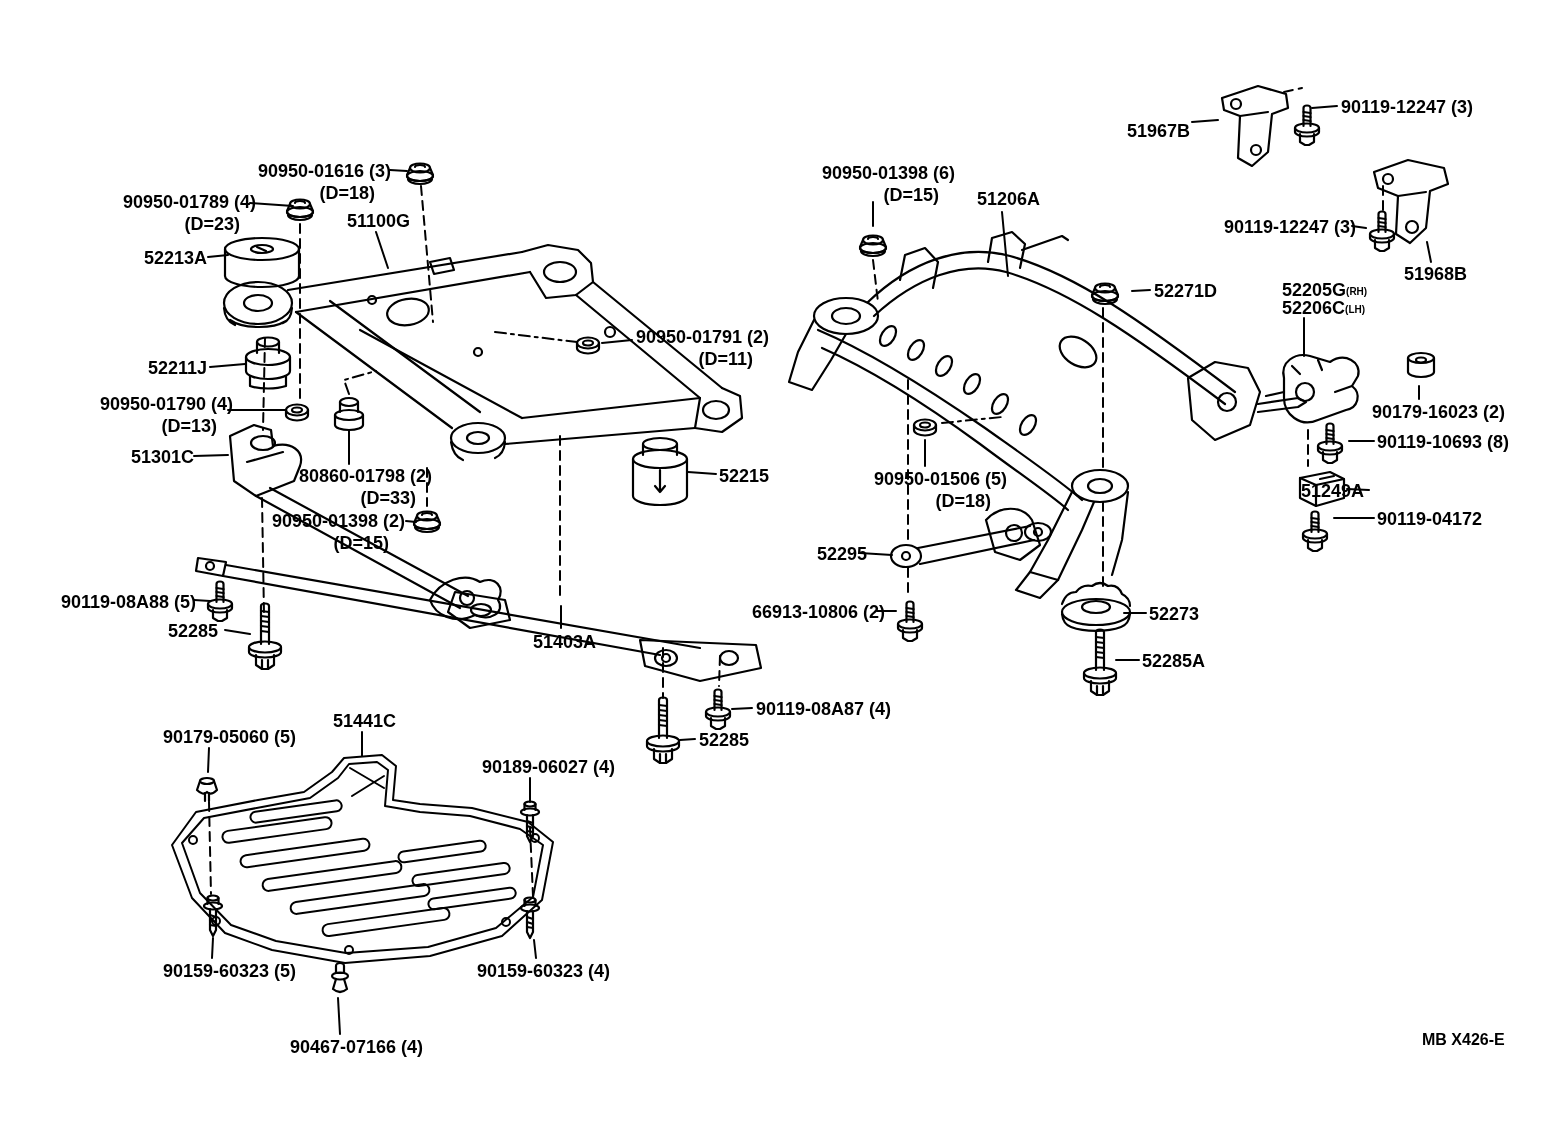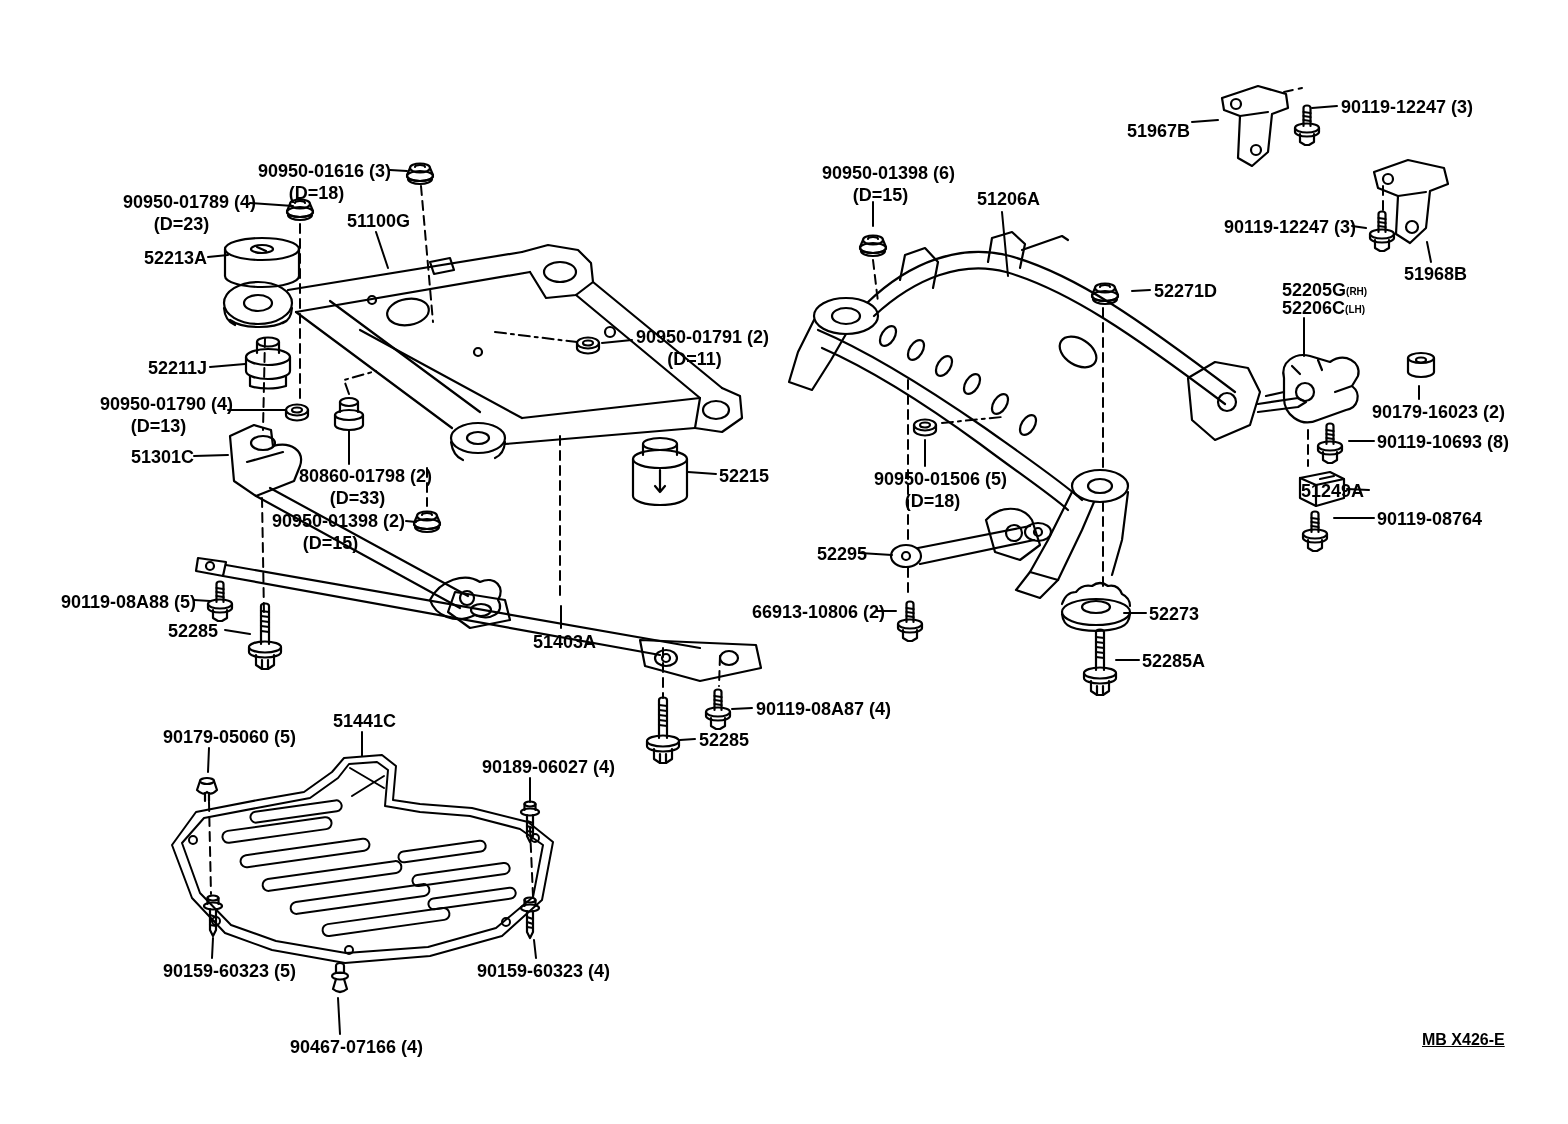--- a/index.html
+++ b/index.html
@@ -6,24 +6,24 @@
   body{
     width:1568px;height:1124px;position:relative;background:#ffffff;
     font-family:"Liberation Sans",sans-serif;color:#000;overflow:hidden;
   }
   #stage{position:absolute;left:0;top:0;width:1568px;height:1124px;}
   svg.art{position:absolute;left:0;top:0;}
   .lbl{
     position:absolute;font-weight:bold;font-size:18px;line-height:1.2;
     white-space:nowrap;letter-spacing:0px;
   }
-  .lbl .sub{display:block;text-align:center;padding-right:16px;}
+  .lbl .sub{display:block;text-align:right;padding-right:16px;}
   .lbl .sub:empty{display:none;}
   .sfx{font-size:10px;font-weight:bold;vertical-align:1px;letter-spacing:0;}
-  .code{position:absolute;font-weight:bold;font-size:16px;white-space:nowrap;text-decoration:underline;}
+  .code{position:absolute;font-weight:bold;font-size:16px;white-space:nowrap;}
 </style>
 </head>
 <body>
 
 <div id="stage">
 
 <svg class="art" width="1568" height="1124" viewBox="0 0 1568 1124" fill="none" stroke="#000" stroke-width="2.2" stroke-linecap="round" stroke-linejoin="round">
 
   <defs>
     <g id="grommet">
@@ -357,21 +357,21 @@
   <div class="lbl" style="left:1127px;top:121px"><span class="t">51967B</span></div>
   <div class="lbl" style="left:1341px;top:97px"><span class="t">90119-12247 (3)</span></div>
   <div class="lbl" style="left:1224px;top:217px"><span class="t">90119-12247 (3)</span></div>
   <div class="lbl" style="left:1404px;top:264px"><span class="t">51968B</span></div>
   <div class="lbl" style="left:1154px;top:281px"><span class="t">52271D</span></div>
   <div class="lbl" style="left:1282px;top:280px"><span class="t">52205G</span><span class="sfx">(RH)</span></div>
   <div class="lbl" style="left:1282px;top:298px"><span class="t">52206C</span><span class="sfx">(LH)</span></div>
   <div class="lbl" style="left:1372px;top:402px"><span class="t">90179-16023 (2)</span></div>
   <div class="lbl" style="left:1377px;top:432px"><span class="t">90119-10693 (8)</span></div>
   <div class="lbl" style="left:1301px;top:481px"><span class="t">51249A</span></div>
-  <div class="lbl" style="left:1377px;top:509px"><span class="t">90119-08764</span></div>
+  <div class="lbl" style="left:1377px;top:509px"><span class="t">90119-04172</span></div>
   <div class="lbl" style="left:874px;top:469px"><span class="t">90950-01506 (5)</span><span class="sub">(D=18)</span></div>
   <div class="lbl" style="left:817px;top:544px"><span class="t">52295</span></div>
   <div class="lbl" style="left:752px;top:602px"><span class="t">66913-10806 (2)</span></div>
   <div class="lbl" style="left:1149px;top:604px"><span class="t">52273</span></div>
   <div class="lbl" style="left:1142px;top:651px"><span class="t">52285A</span></div>
 
   <div class="code" style="left:1422px;top:1031px">MB X426-E</div>
 </div>
 
 </body></html>

